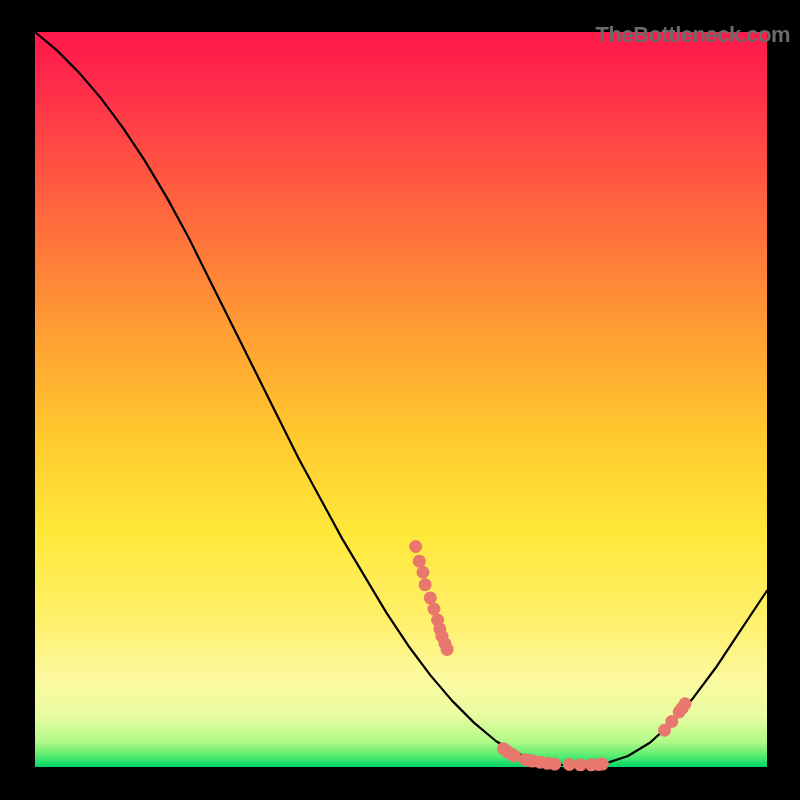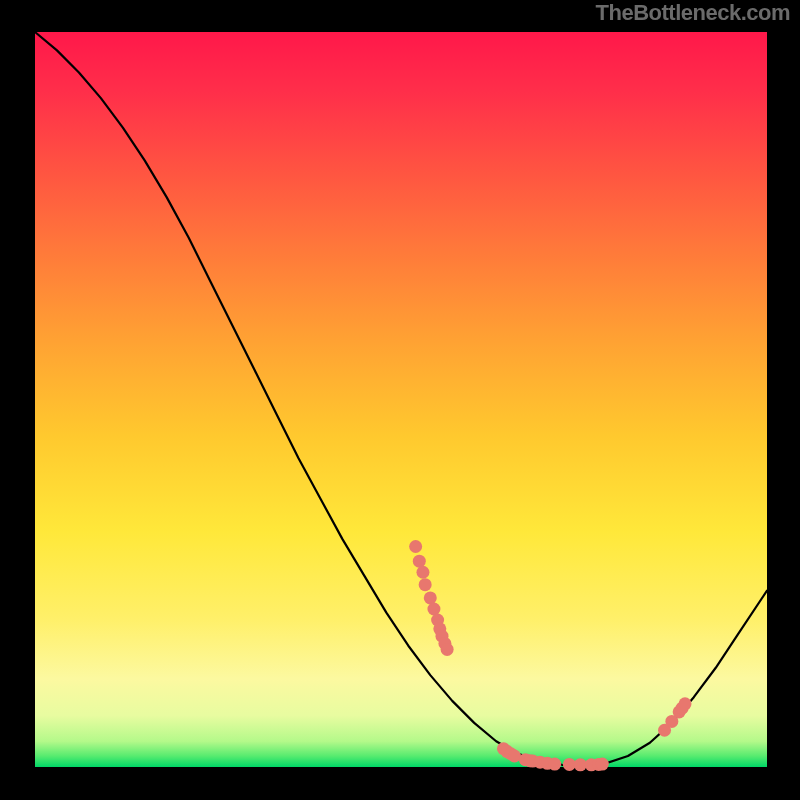--- a/index.html
+++ b/index.html
@@ -1,20 +1,20 @@
 <!DOCTYPE html>
 <html><head>
 <meta charset="utf-8">
 <style>
   * { margin: 0; padding: 0; box-sizing: border-box; }
   html, body { width: 800px; height: 800px; background: #000; overflow: hidden; }
   .wrap { position: relative; width: 800px; height: 800px; }
   .watermark {
     position: absolute;
-    top: 0;
+    top: 22px;
     right: 10px;
     font-family: Arial, Helvetica, sans-serif;
     font-size: 22px;
     font-weight: bold;
     color: #6b6b6b;
     z-index: 5;
     letter-spacing: -0.5px;
   }
   svg { position: absolute; top: 0; left: 0; }
 </style>

